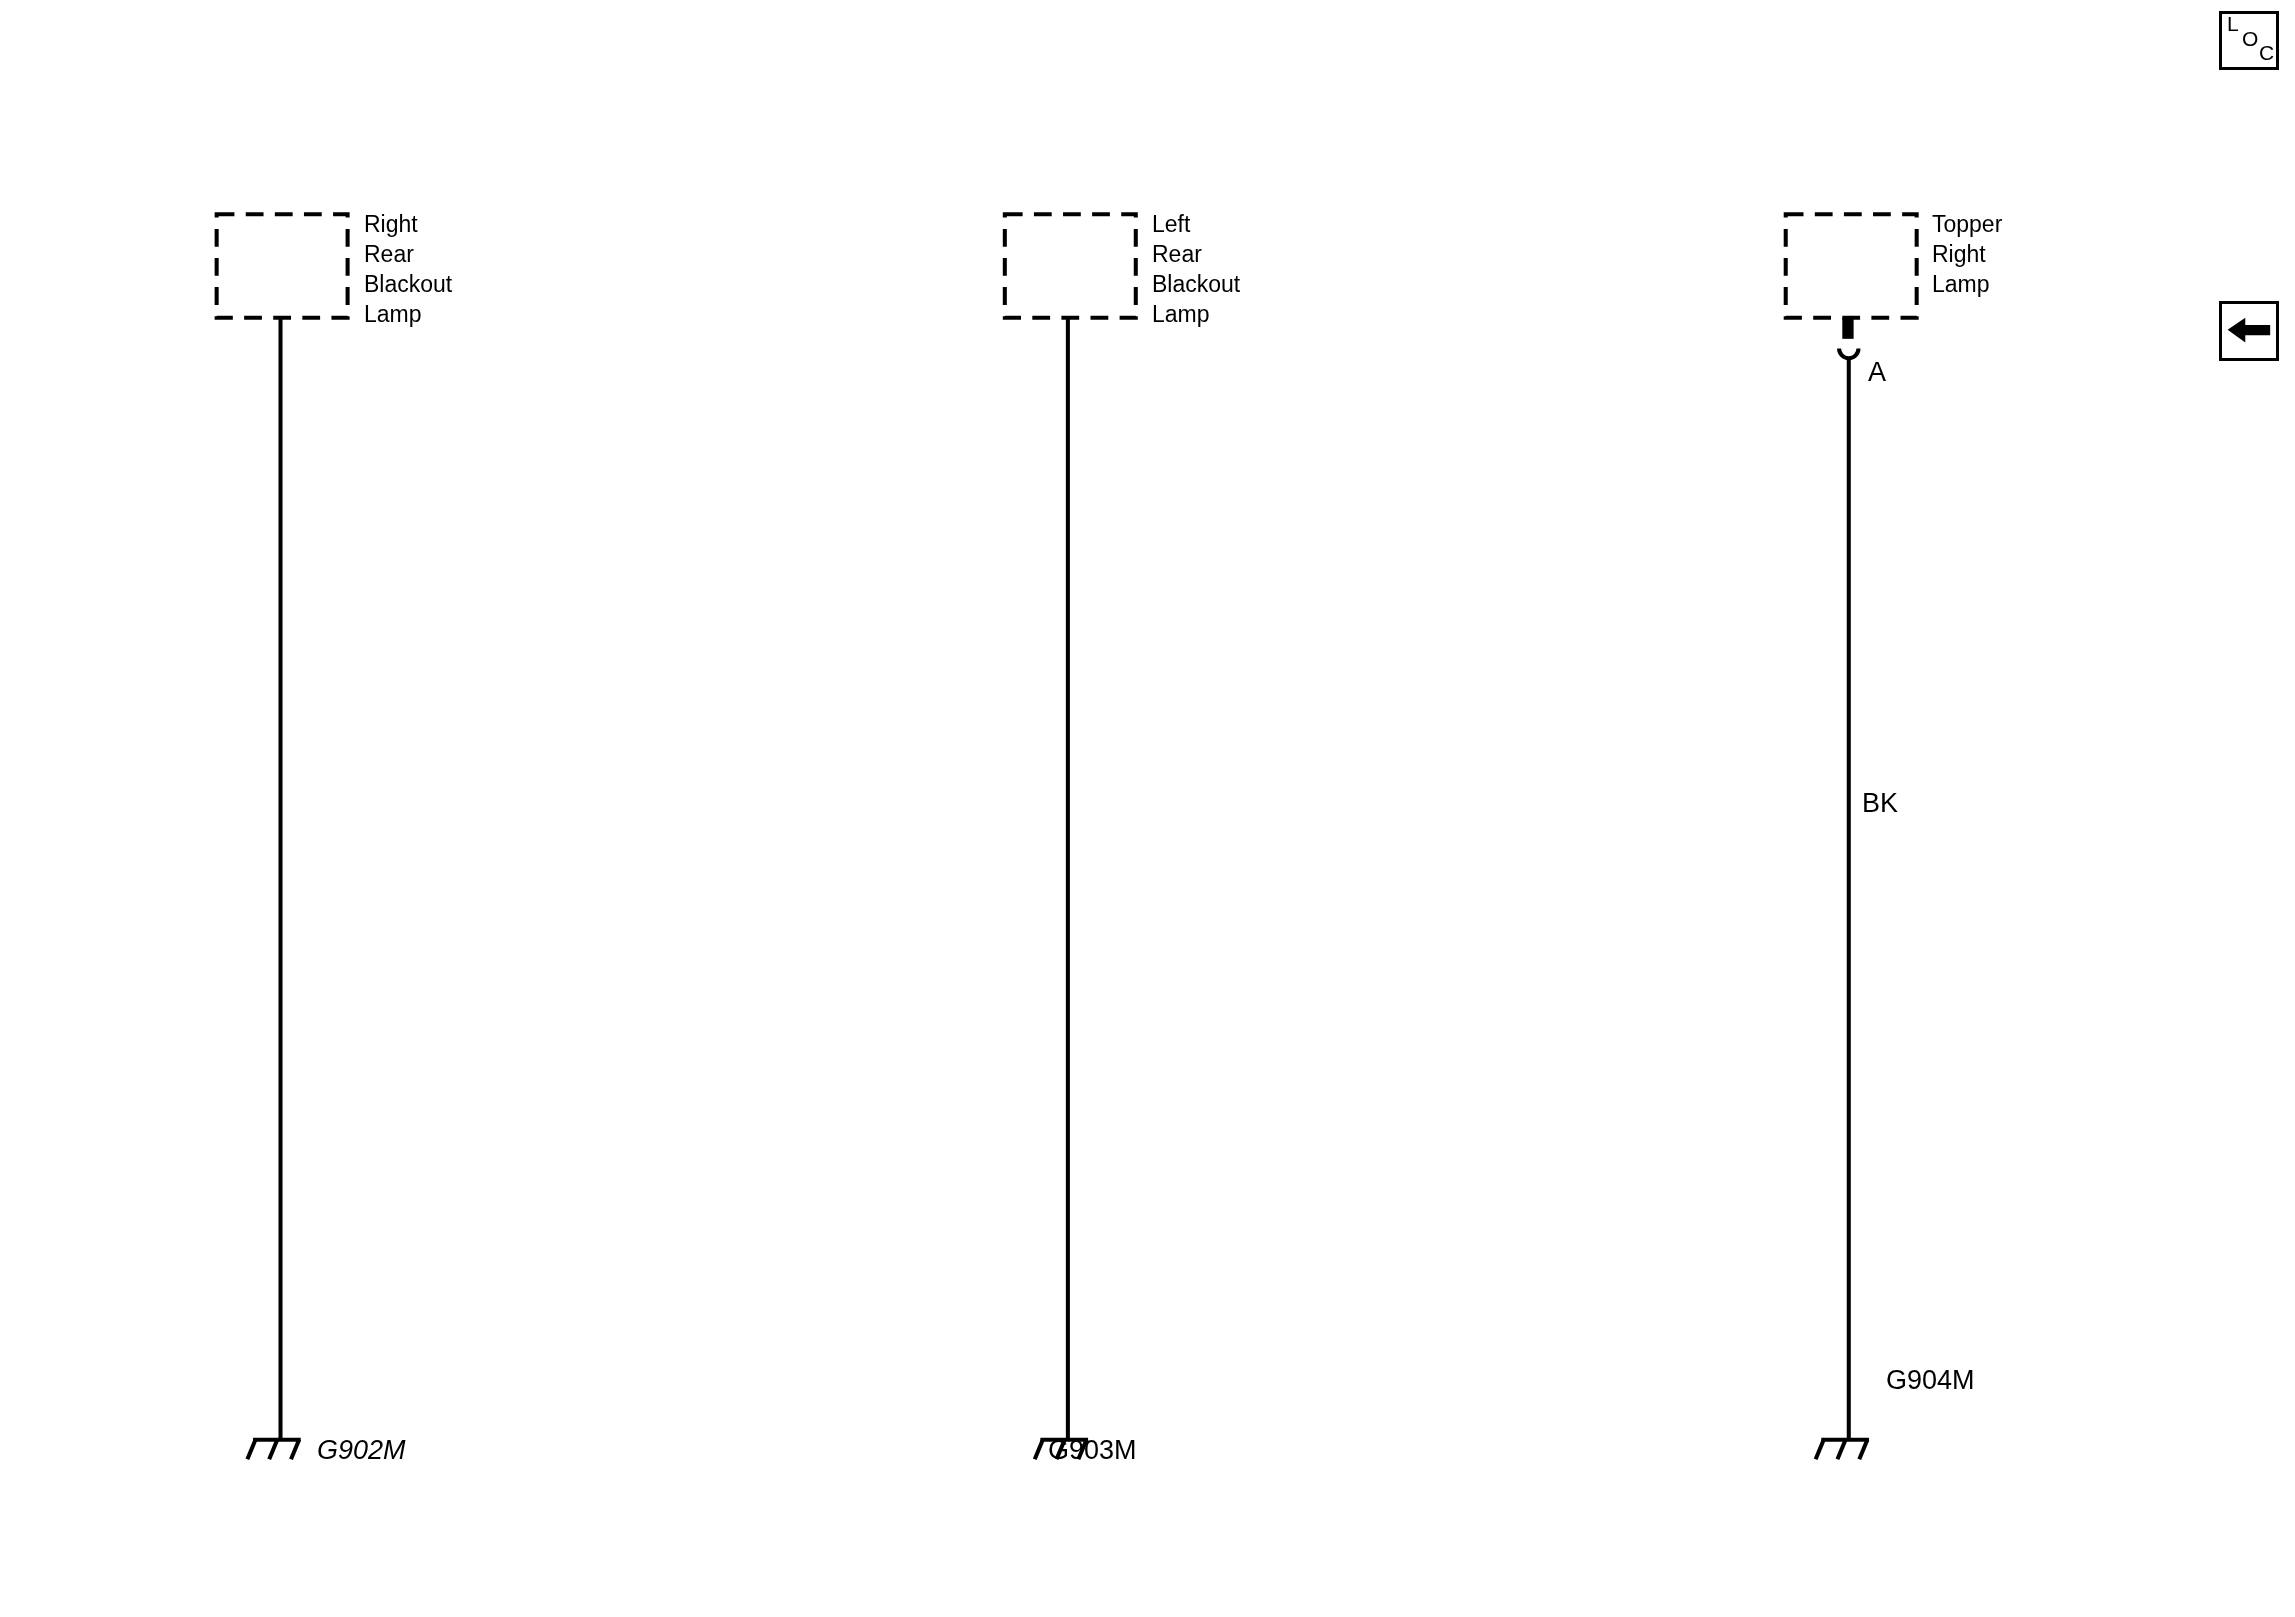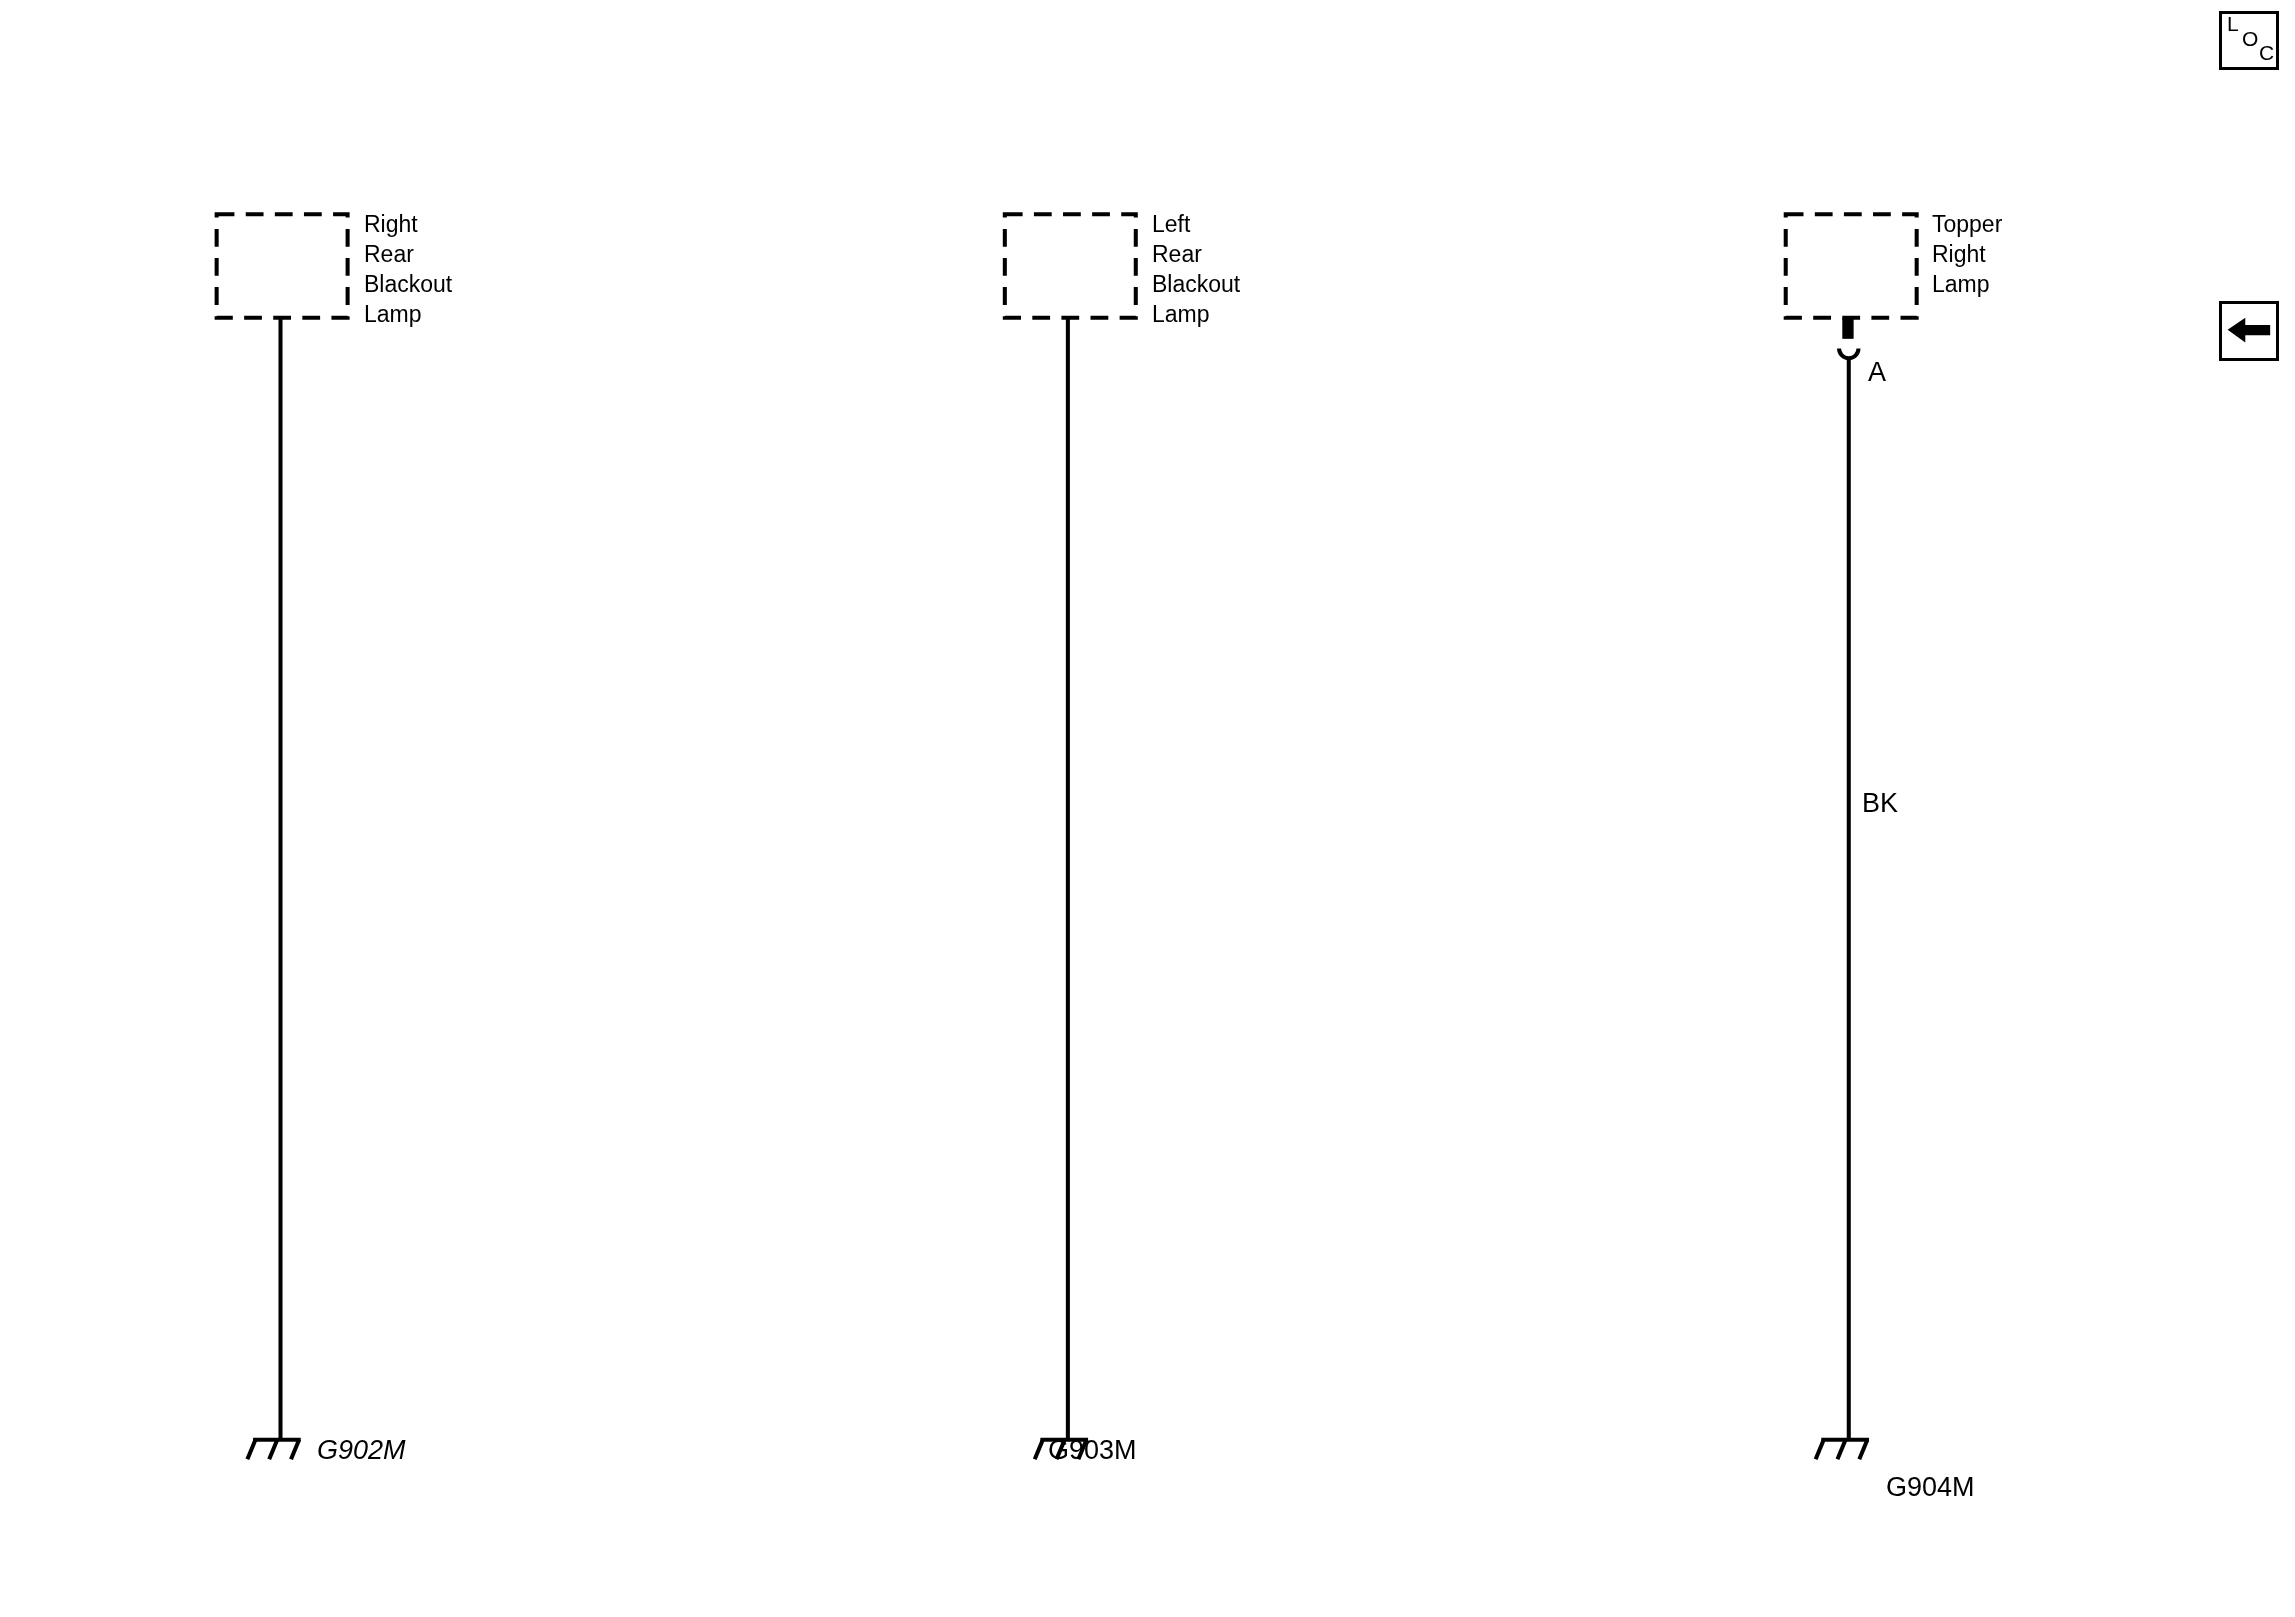--- a/index.html
+++ b/index.html
@@ -67,21 +67,21 @@
   <span>Topper</span>
   <span>Right</span>
   <span>Lamp</span>
 </div>
 
 <div class="lbl" style="left:1868px; top:357px;">A</div>
 <div class="lbl" style="left:1862px; top:788px;">BK</div>
 
 <div class="lbl" style="left:317px; top:1435px;font-style:italic;">G902M</div>
 <div class="lbl" style="left:1048px; top:1435px;">G903M</div>
-<div class="lbl" style="left:1886px; top:1472px;">G904M</div>
+<div class="lbl" style="left:1886px; top:1365px;">G904M</div>
 
 <div class="icon-box" style="left:2219px; top:10.5px; width:60px; height:59px;">
   <span style="position:absolute; left:4.9px; top:-1.6px; font-size:21px; line-height:24px;">L</span>
   <span style="position:absolute; left:20px; top:13px; font-size:21px; line-height:24px;">O</span>
   <span style="position:absolute; left:37px; top:27.5px; font-size:21px; line-height:24px;">C</span>
 </div>
 
 <div class="icon-box" style="left:2219px; top:301px; width:60px; height:60px;">
   <svg width="53" height="53" viewBox="0 0 66 66" style="position:absolute; left:0; top:0;">
     <polygon points="7,32 29,17 29,26 60,26 60,39 29,39 29,48" fill="#000"></polygon>

